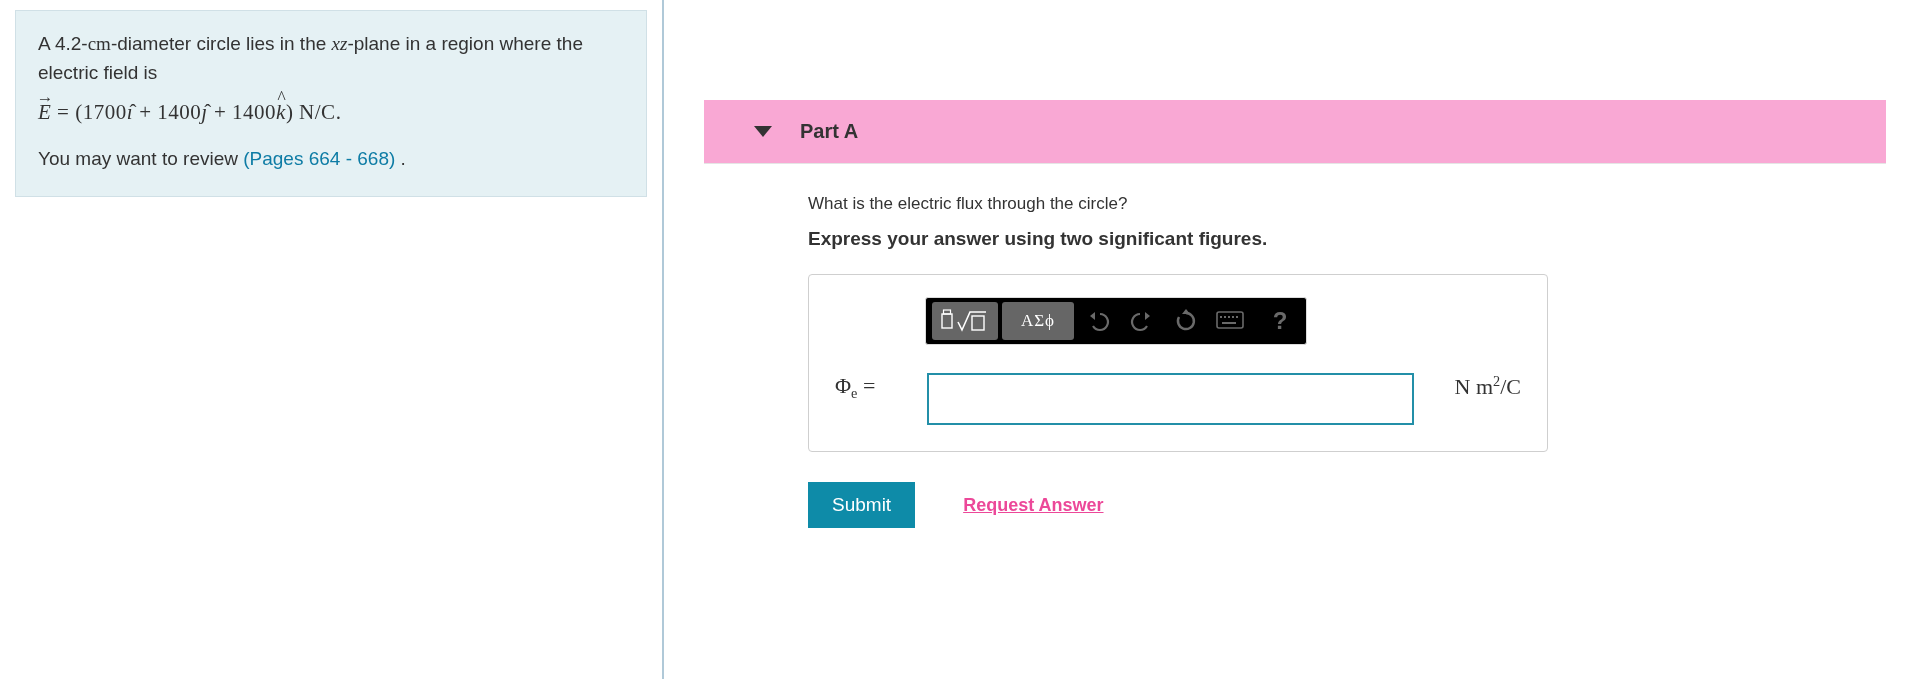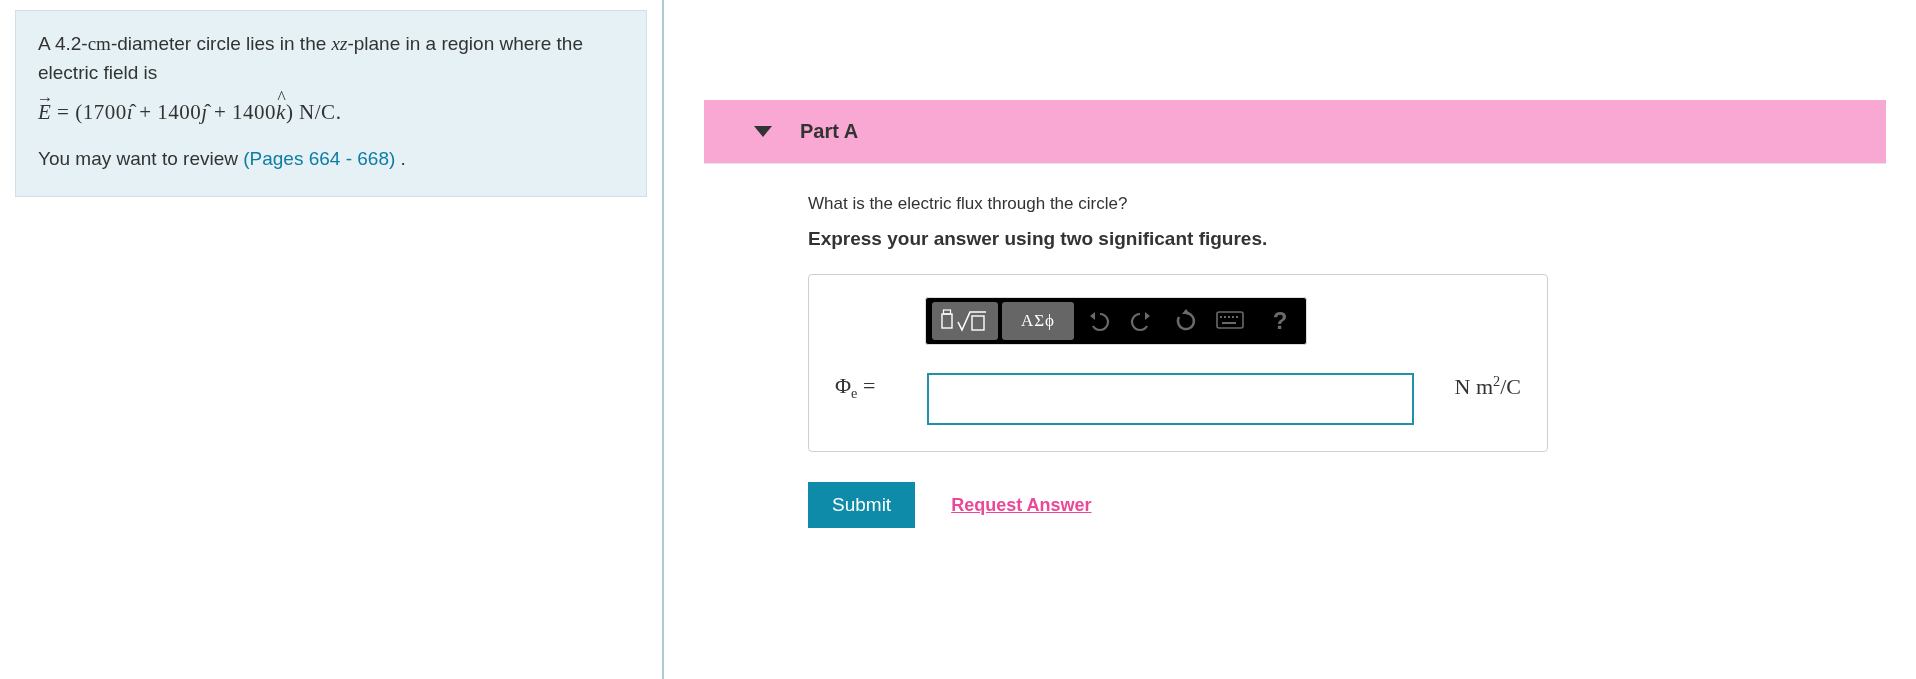--- a/index.html
+++ b/index.html
@@ -103,21 +103,21 @@
   .answer-input {
     flex: 1;
     height: 52px;
     border: 2px solid #238fa8;
     padding: 6px 10px;
     font-size: 20px;
     outline: none;
   }
   .unit { font-family: Georgia, "Times New Roman", serif; font-size: 22px; margin-left: 33px; white-space: nowrap; }
   .unit sup { font-size: 0.65em; }
-  .actions { margin-top: 30px; display:flex; align-items:center; gap: 36px; padding-left: 0; }
+  .actions { margin-top: 30px; display:flex; align-items:center; gap: 48px; padding-left: 0; }
   .submit-btn {
     background: #0e8ba8;
     color: #fff;
     border: none;
     font-size: 19px;
     padding: 12px 24px;
     cursor: pointer;
   }
   .req-answer {
     color: #ec4899;

